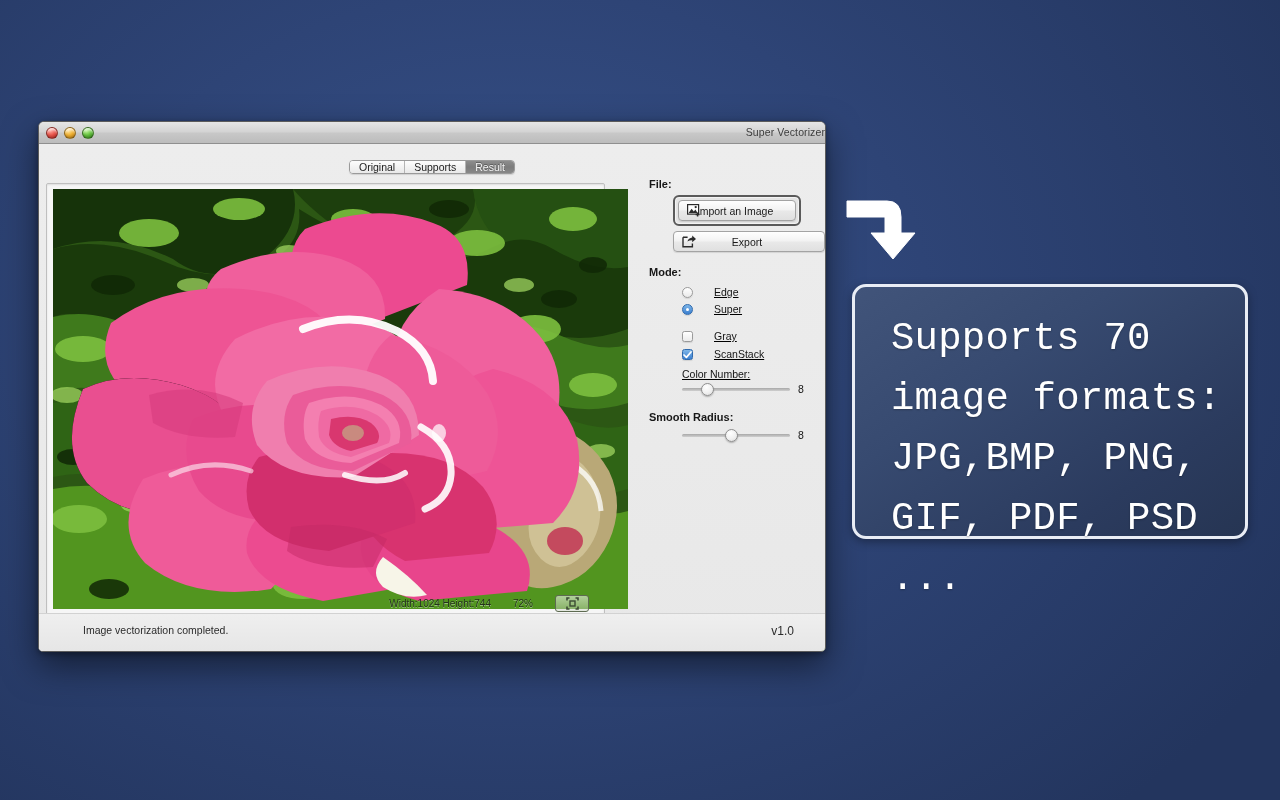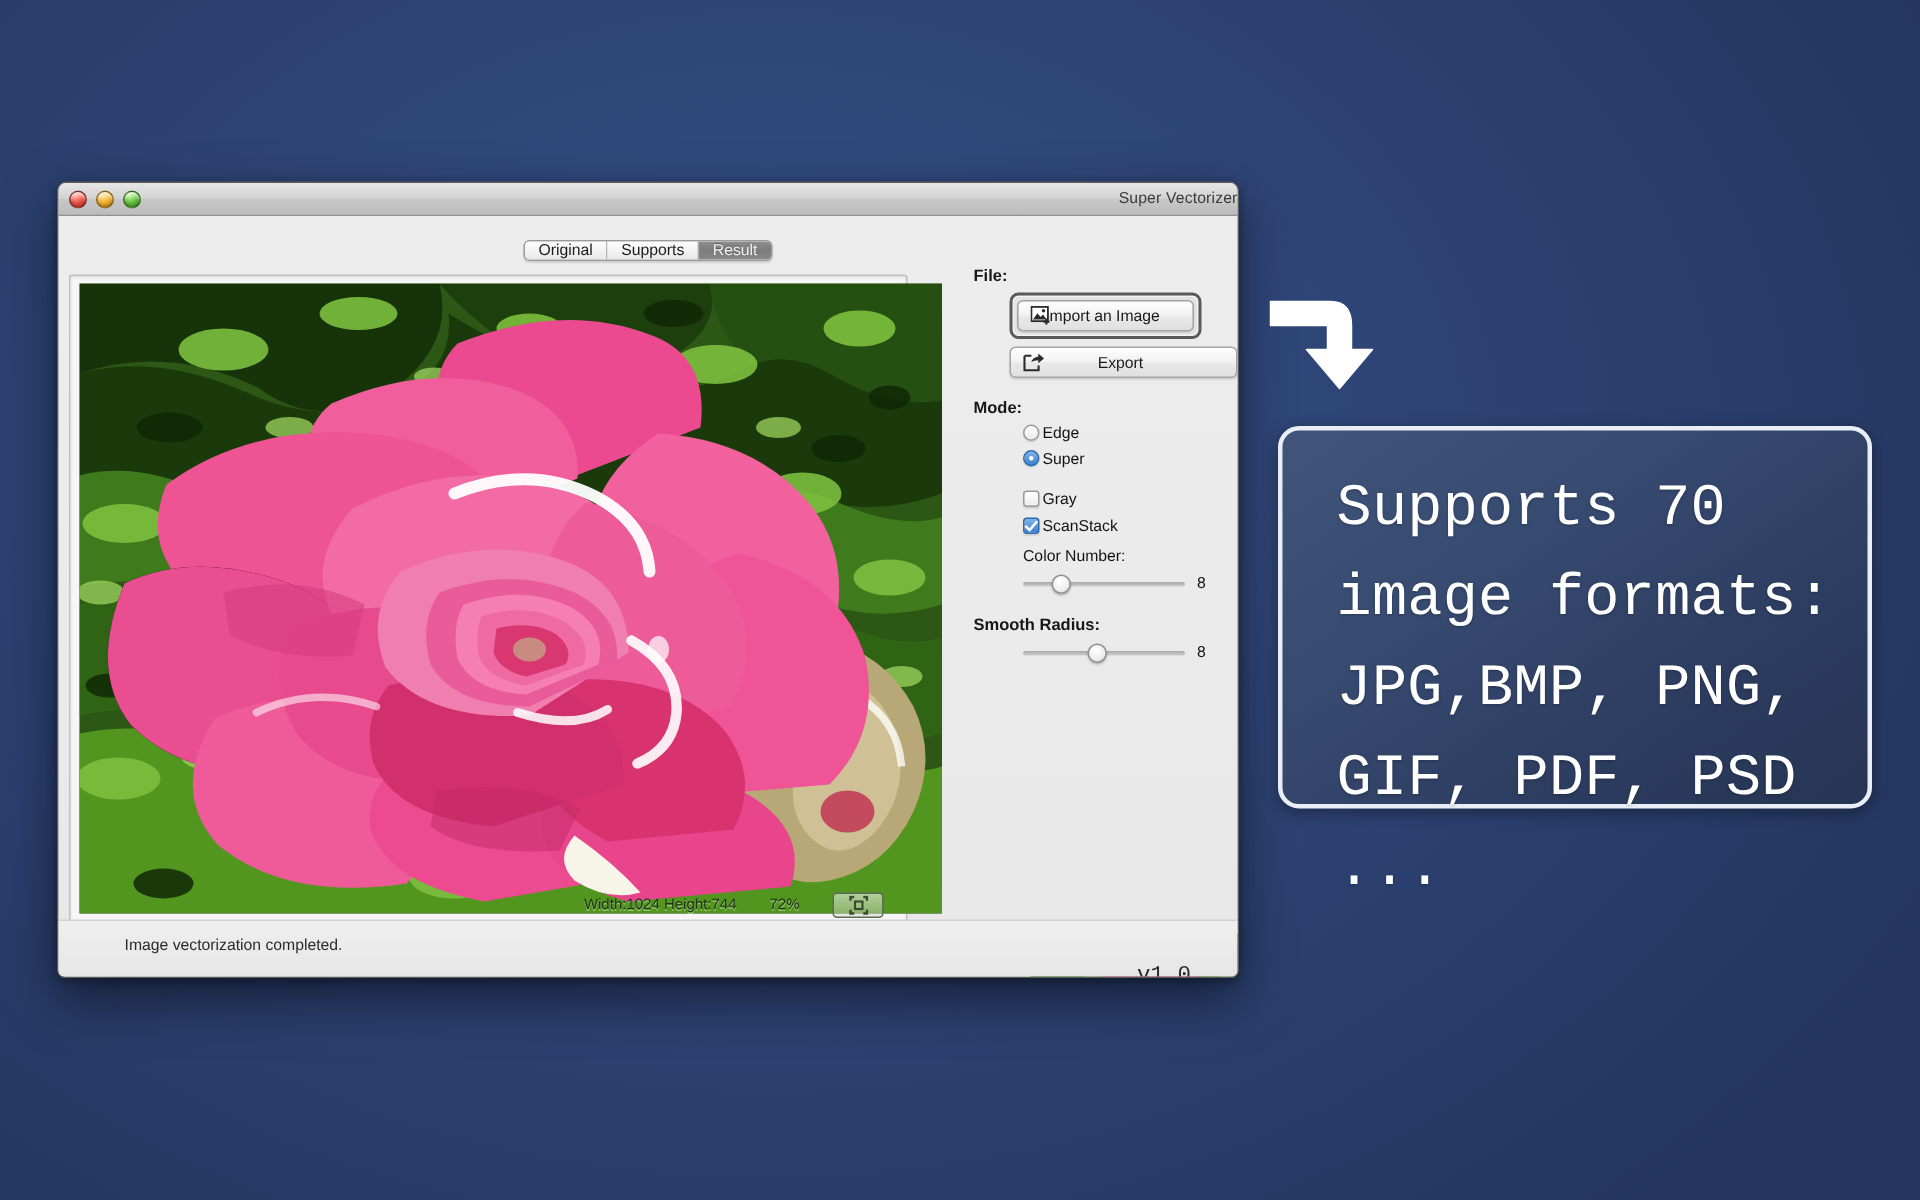--- a/index.html
+++ b/index.html
@@ -156,21 +156,21 @@
     margin-left: 24px;
     width: 128px;
     padding: 3px;
     border: 2px solid #5a5a5a;
     border-radius: 6px;
     background: #e4e4e4;
     box-shadow: 0 0 0 1px rgba(255,255,255,.55) inset;
   }
   #import-button-wrap .push-button { margin-left: 0; width: 100%; }
 
-  .row { display: flex; align-items: flex-start; gap: 2px; margin-left: 33px; height: 15px; }
+  .row { display: flex; align-items: flex-end; gap: 21px; margin-left: 33px; height: 15px; text-decoration: underline; }
   .row .ctl-label { font-size: 10.5px; color: #121212; }
 
   .radio {
     width: 11px; height: 11px; border-radius: 50%;
     border: 1px solid #9a9a9a;
     background: linear-gradient(to bottom, #ffffff 0%, #eaeaea 100%);
     box-shadow: 0 1px 1px rgba(0,0,0,.10);
     display: flex; align-items: center; justify-content: center;
     flex: none; cursor: default;
   }
@@ -236,22 +236,22 @@
     position: absolute; left: 0; right: 0; bottom: 0;
     height: 38px;
     border-top: 1px solid #d2d2d2;
     background: linear-gradient(to bottom, #efefef 0%, #e6e6e6 100%);
   }
   #status-text {
     position: absolute; left: 44px; top: 10px;
     font-size: 10.5px; color: #2b2b2b;
   }
   #version-text {
-    position: absolute; right: 31px; top: 28px;
-    font-size: 15px; color: #2b2b2b; font-family: Liberation Mono, monospace;
+    position: absolute; right: 31px; top: 10px;
+    font-size: 12px; color: #2b2b2b;
   }
 
   
   #annotation-arrow {
     position: absolute;
     left: 845px; top: 193px;
     width: 74px; height: 70px;
   }
   #callout {
     position: absolute;

